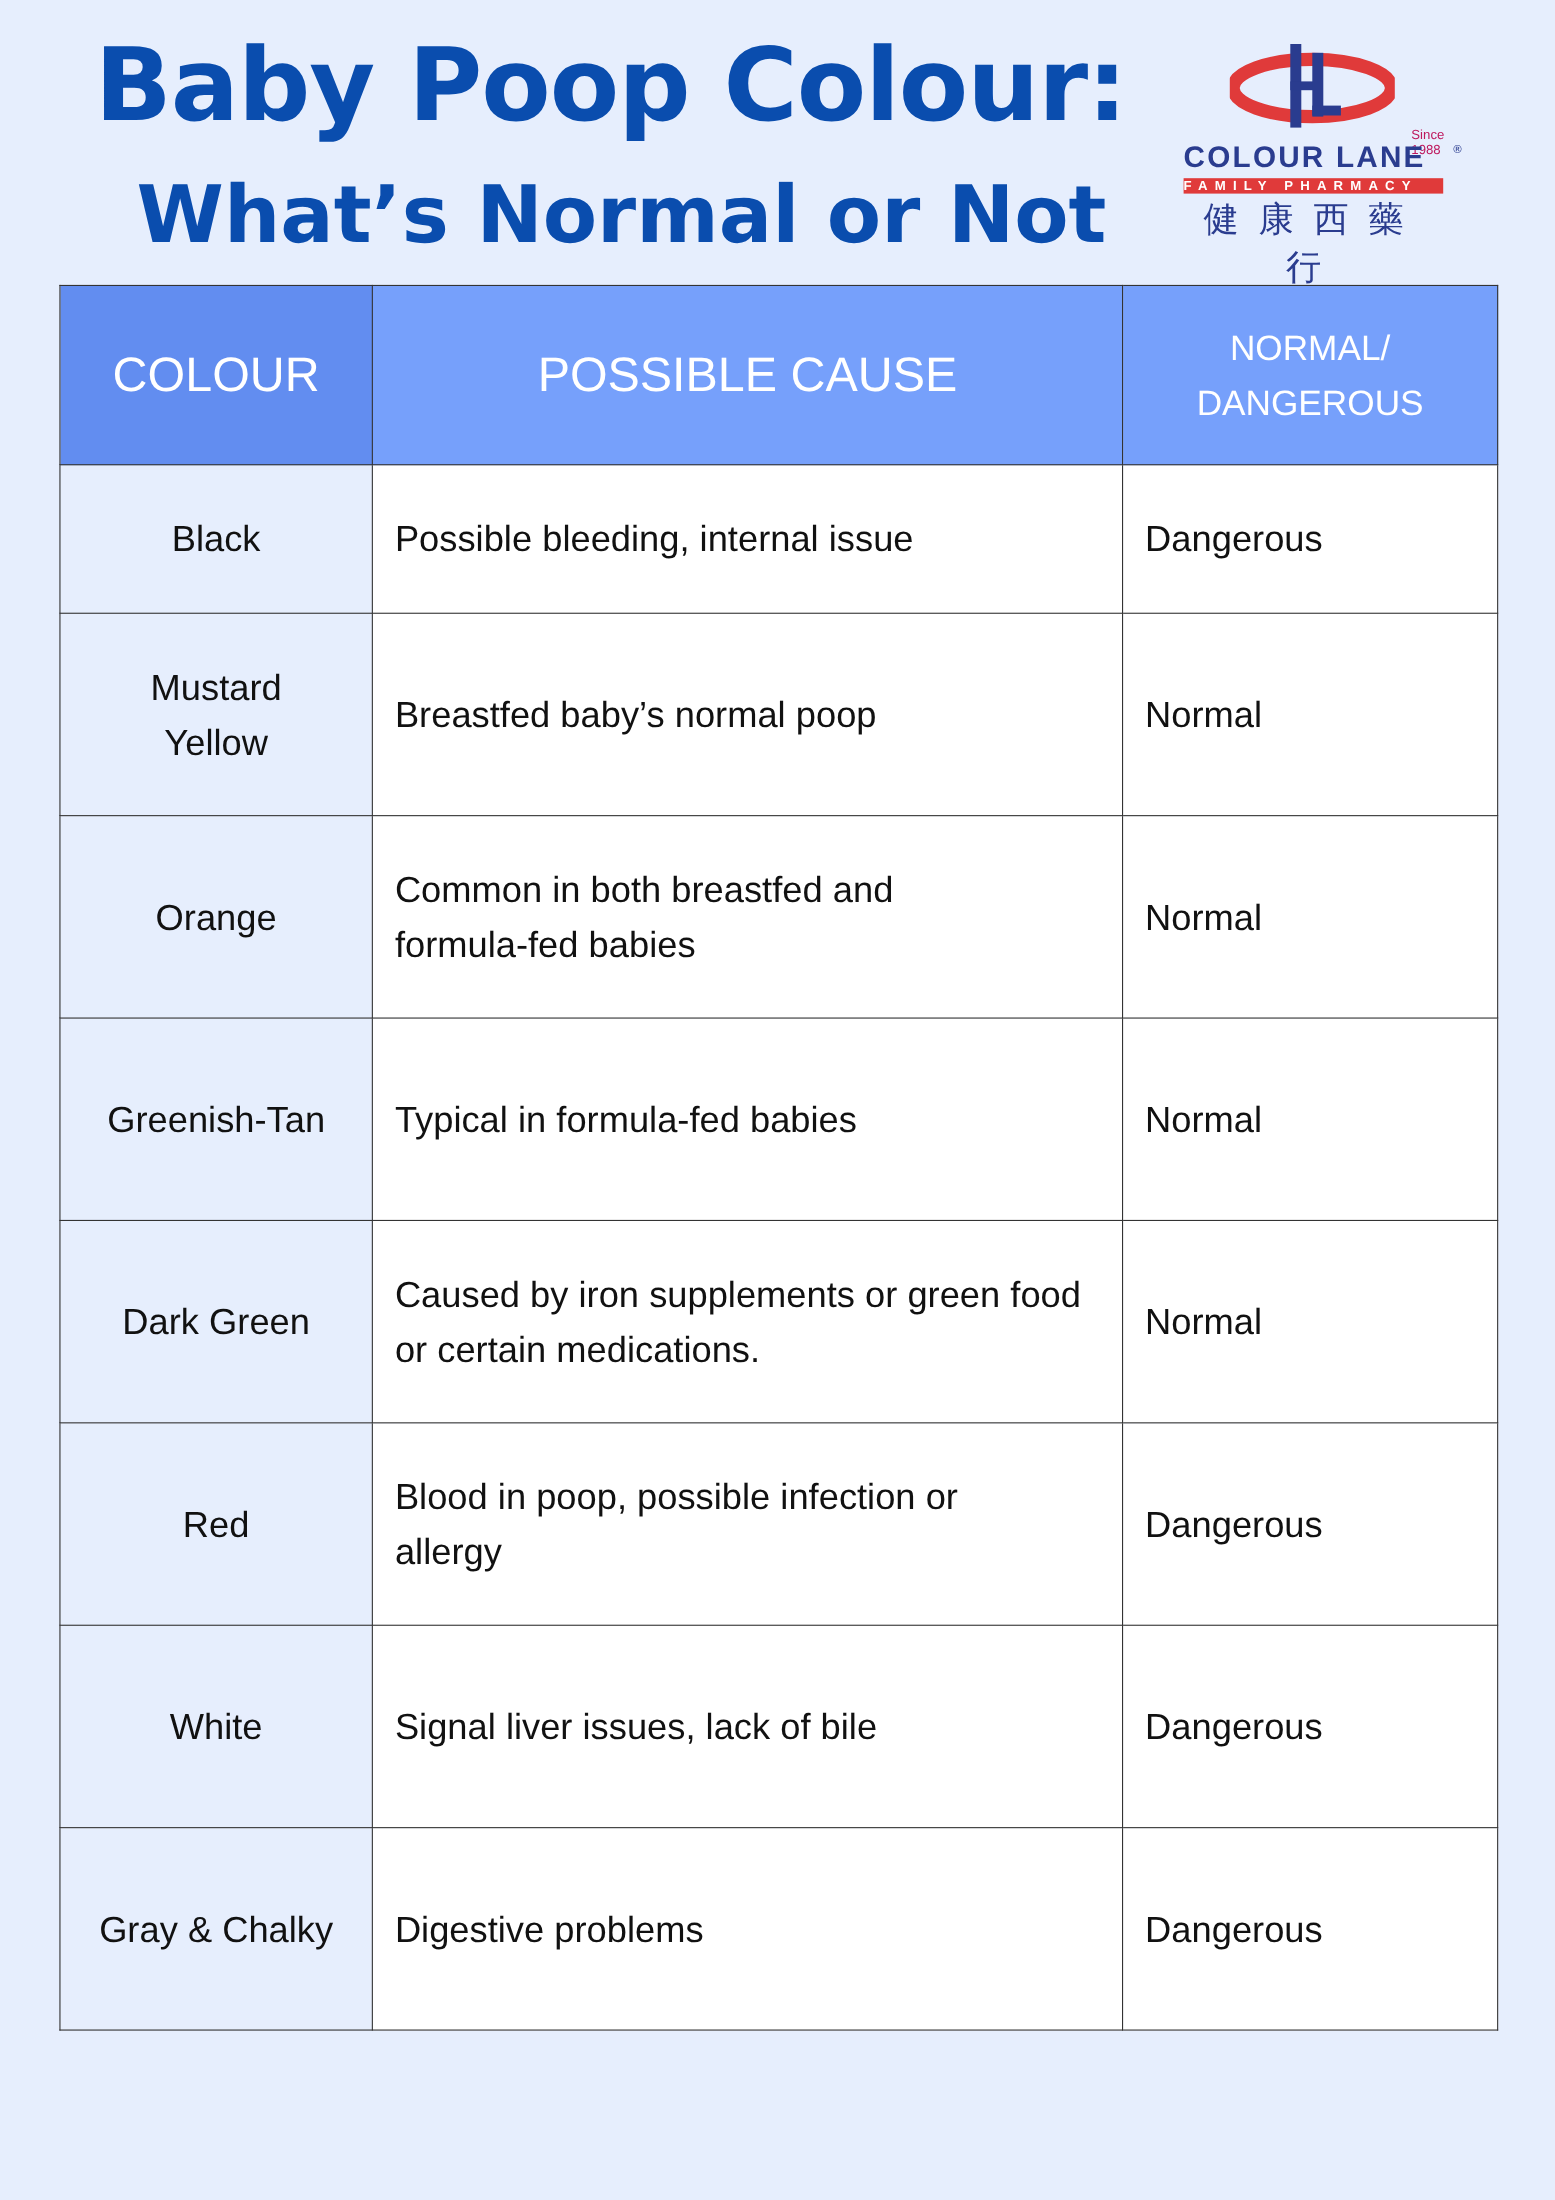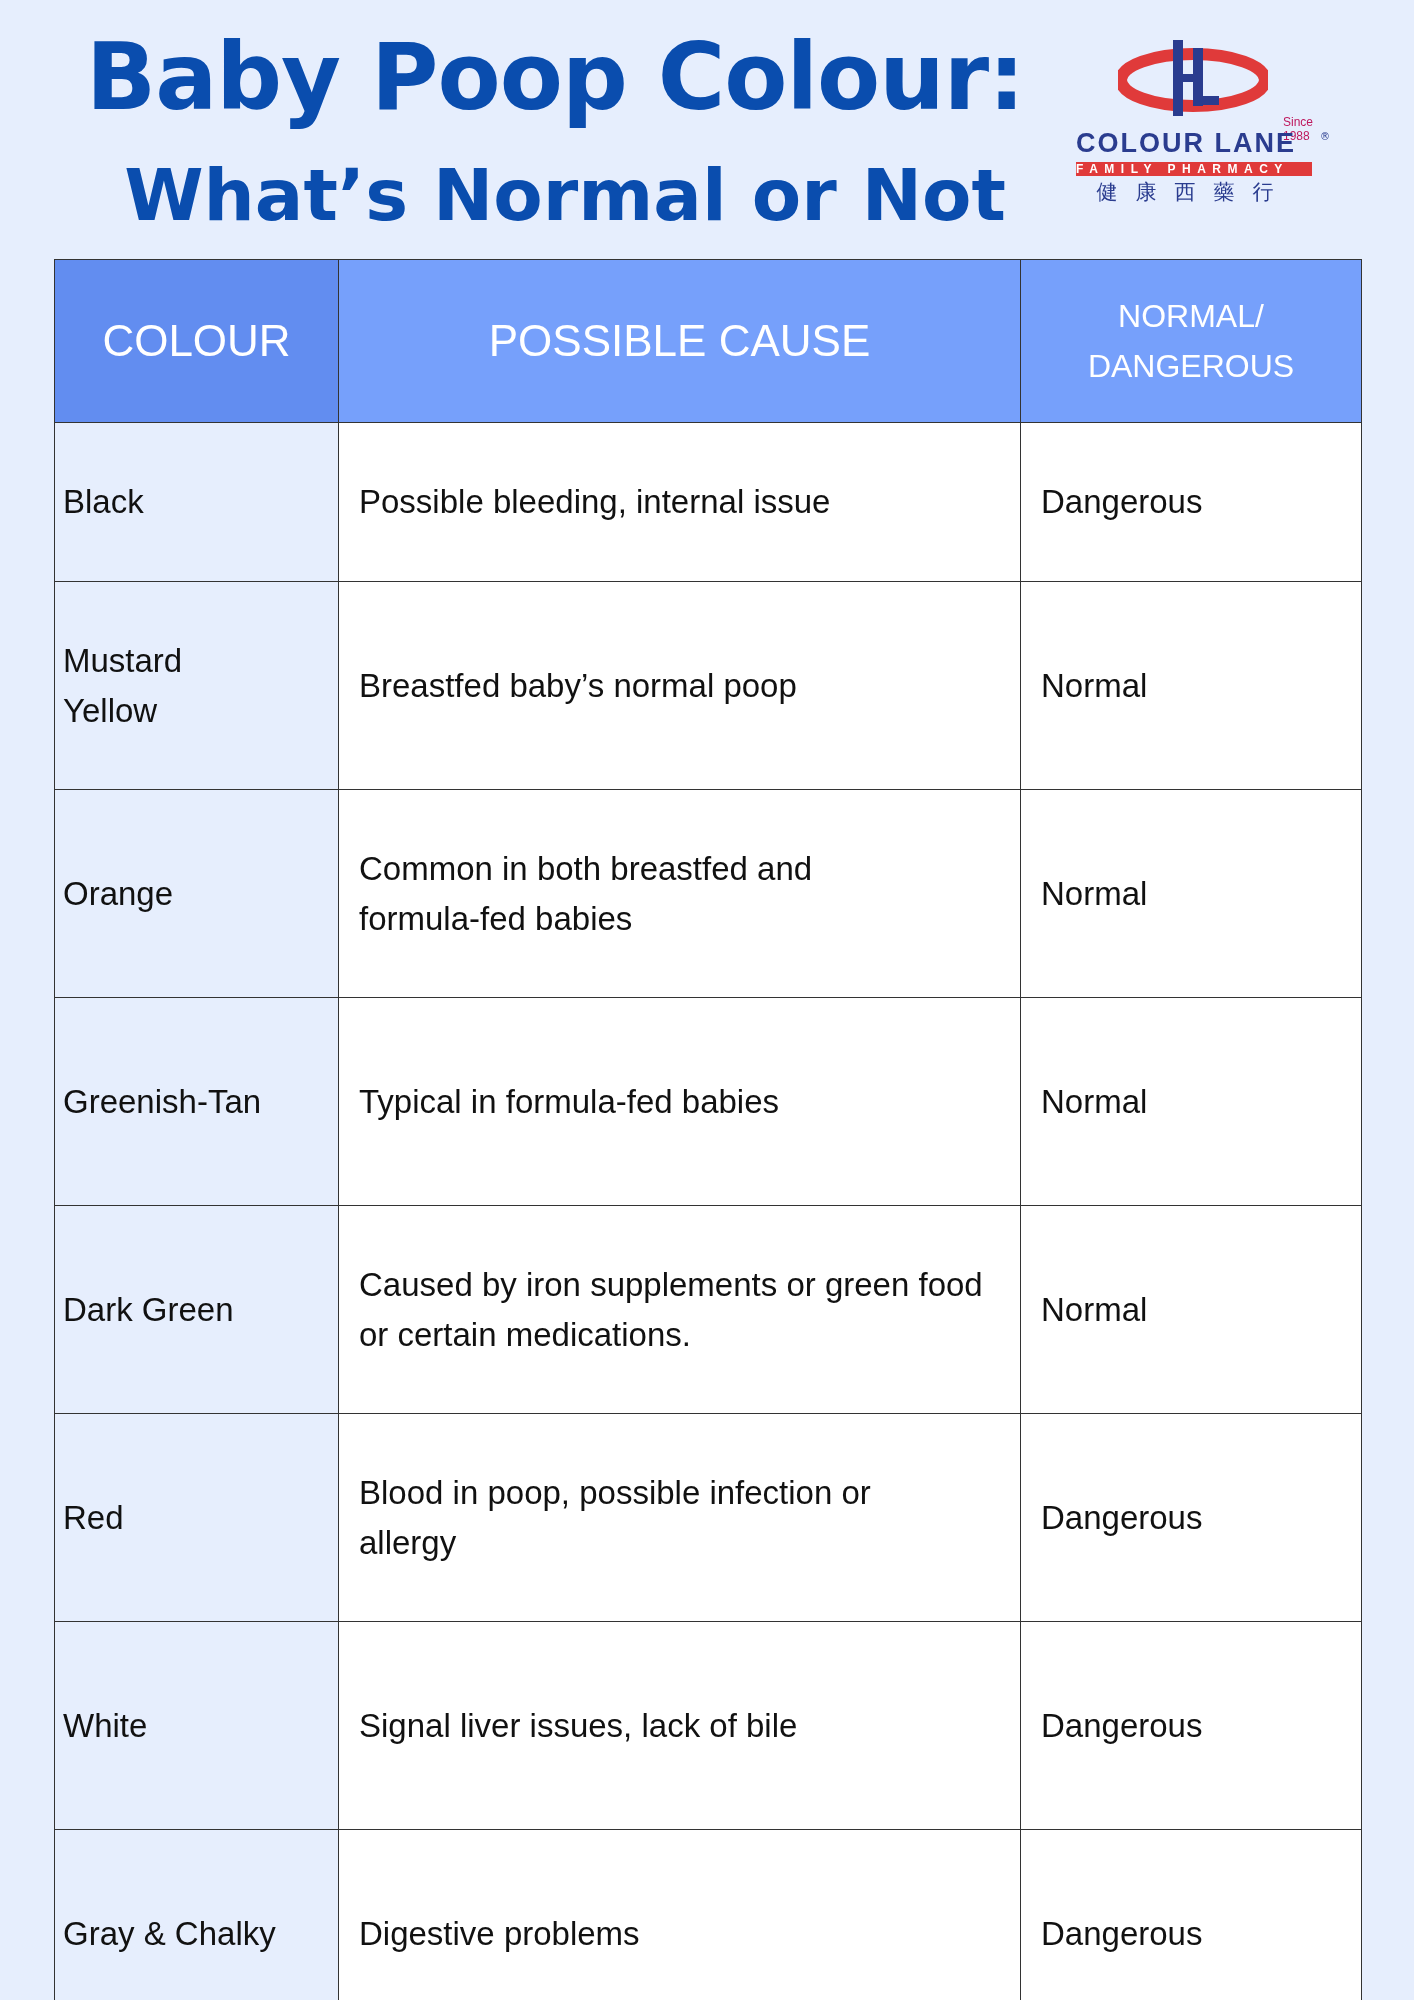--- a/index.html
+++ b/index.html
@@ -15,36 +15,36 @@
     position: absolute; left: 0; width: 1130px; top: 150px; text-align: center;
     font-size: 72px; font-weight: bold; color: #0A4DAE; line-height: 90px;
   }
   .logo { position: absolute; left: 1068px; top: 38px; width: 270px; height: 170px; }
   .logo svg { position: absolute; left: 50px; top: 0; }
   .logo .since { position: absolute; left: 215px; top: 77px; font-size: 12px; color: #be185d; font-family: "Liberation Sans", sans-serif; }
   .logo .brand { position: absolute; left: 8px; top: 90px; font-size: 27px; font-weight: 900; color: #2A3C8F; letter-spacing: 2px; font-family: "Liberation Sans", sans-serif; }
   .logo .reg { position: absolute; left: 252px; top: 93px; font-size: 10px; color: #2A3C8F; }
   .logo .pharm { position: absolute; left: 8px; top: 124px; width: 236px; height: 14px; background: #E03A3A; color: #fff;
     font-size: 12px; font-weight: bold; letter-spacing: 6.5px; line-height: 14px; font-family: "Liberation Sans", sans-serif; }
-  .logo .chinese { position: absolute; left: 8px; top: 140px; width: 236px; font-size: 21px; color: #2A3C8F; letter-spacing: 18px; text-align: center; }
+  .logo .chinese { position: absolute; left: 8px; top: 140px; width: 236px; font-size: 32px; color: #2A3C8F; letter-spacing: 18px; text-align: center; }
 
   table {
     position: absolute; left: 54px; top: 259px; width: 1307px; border-collapse: collapse;
     table-layout: fixed;
   }
   col.c1 { width: 284px; } col.c2 { width: 682px; } col.c3 { width: 341px; }
   th, td { border: 1.5px solid #333; padding: 0; }
   th {
     height: 162px; color: #fff; font-weight: normal; font-family: "Liberation Sans", sans-serif;
   }
   th.h1 { background: #628DF0; font-size: 44px; }
   th.h2 { background: #76A0FB; font-size: 44px; }
   th.h3 { background: #76A0FB; font-size: 32px; line-height: 50px; }
   td { font-family: "Liberation Sans", sans-serif; font-size: 33px; color: #111; line-height: 50px; }
-  td.colour { background: #E6EEFD; padding: 16px 8px; }
+  td.colour { background: #E6EEFD; text-align: center; padding: 4px 8px; }
   td.cause { background: #fff; padding: 0 20px; text-align: left; }
   td.status { background: #fff; padding: 0 20px; text-align: left; }
   tr.r0 td { height: 126px; }
   tr.rn td { height: 175px; }
 </style>
 </head>
 <body>
 
 <div class="title1">Baby Poop Colour:</div>
 <div class="title2">What’s Normal or Not</div>

